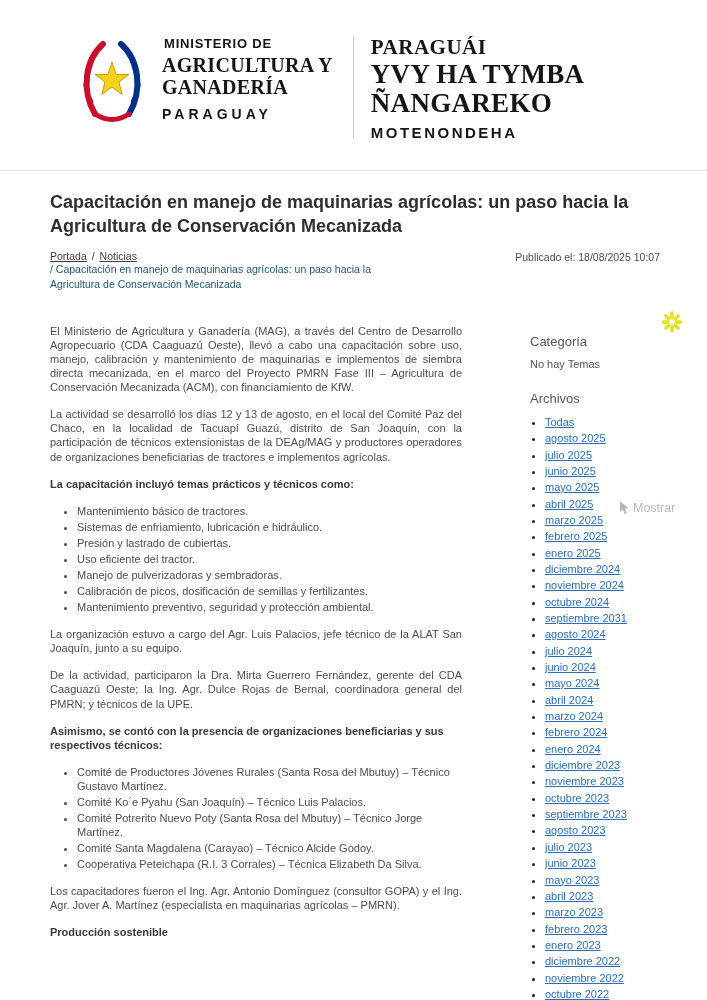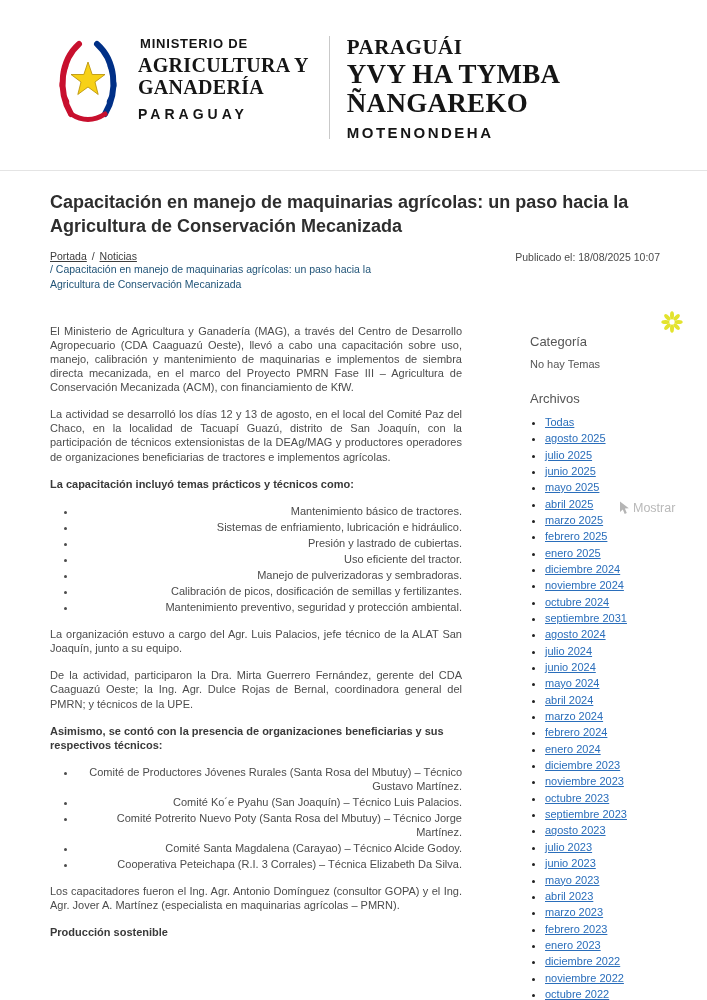--- a/index.html
+++ b/index.html
@@ -1,21 +1,21 @@
 <!DOCTYPE html>
 <html><head>
 <meta charset="utf-8">
 <style>
   * { box-sizing: border-box; }
   html, body { margin: 0; padding: 0; background: #ffffff; }
   body { width: 707px; font-family: "Liberation Sans", sans-serif; color: #333; }
   .page { position: relative; width: 707px; height: 1000px; overflow: hidden; background: #fff; }
 
   
-  .site-header { display: flex; align-items: flex-start; padding: 34px 0 0 48px; height: 171px; border-bottom: 1px solid #e4e4e4; }
+  .site-header { display: flex; align-items: flex-start; padding: 34px 0 0 72px; height: 171px; border-bottom: 1px solid #e4e4e4; }
   .logo-wrap { flex: 0 0 80px; width: 80px; }
   .ministry-block { margin-left: 10px; }
   .ministry-line1 { font-size: 13px; font-weight: bold; letter-spacing: 0.8px; color: #151515; margin: 2px 0 3px 2px; }
   .ministry-line2, .ministry-line3 { font-family: "Liberation Serif", serif; font-weight: bold; font-size: 20px; color: #151515; line-height: 1.12; letter-spacing: 0.3px; }
   .ministry-line4 { font-size: 14px; font-weight: bold; letter-spacing: 4px; color: #151515; margin-top: 7px; }
   .header-divider { width: 1px; background: #c9c9c9; height: 103px; margin: 2px 17px 0 20px; flex: 0 0 1px; }
   .guarani-line1 { font-family: "Liberation Serif", serif; font-weight: bold; font-size: 21px; color: #151515; margin-top: 1px; letter-spacing: 0.5px; }
   .guarani-line2, .guarani-line3 { font-family: "Liberation Serif", serif; font-weight: bold; font-size: 27px; color: #151515; line-height: 1.06; letter-spacing: 0.3px; }
   .guarani-line4 { font-size: 15px; font-weight: bold; letter-spacing: 2.5px; color: #151515; margin-top: 7px; }
 
@@ -25,21 +25,21 @@
   .meta-row { position: relative; font-size: 10.5px; min-height: 46px; }
   .crumb-links a { color: #3c3c3c; text-decoration: underline; cursor: pointer; }
   .crumb-sep { color: #3c3c3c; margin: 0 2px; }
   .crumb-current { color: #1f5377; max-width: 360px; line-height: 1.45; }
   .published { position: absolute; top: 1px; right: 0; color: #4a4a4a; }
 
   .columns { display: flex; margin-top: 28px; }
   .article-body { width: 412px; flex: 0 0 412px; font-size: 11px; color: #4c4c4c; }
   .article-body p { margin: 0 0 13px; line-height: 1.28; text-align: justify; }
   .article-body p.body-heading { font-weight: bold; color: #3a3a3a; text-align: left; }
-  .article-body ul { margin: 4px 0 13px; padding-left: 27px; list-style: disc; text-align: right; }
+  .article-body ul { margin: 4px 0 13px; padding-left: 27px; list-style: disc; }
   .article-body li { line-height: 1.28; margin-bottom: 2px; color: #4c4c4c; }
 
   
   .sidebar { margin-left: 68px; width: 152px; padding-top: 10px; font-size: 11px; }
   .sidebar-heading { font-size: 13px; font-weight: 400; color: #555; margin: 0 0 9px; }
   .no-temas { color: #555; margin-bottom: 21px; }
   .archives { list-style: disc; margin: 4px 0 0; padding-left: 15px; }
   .archives li { margin-bottom: 1.5px; line-height: 1.35; color: #222; }
   .archives a { color: #2a6ebb; text-decoration: underline; cursor: pointer; }
 

